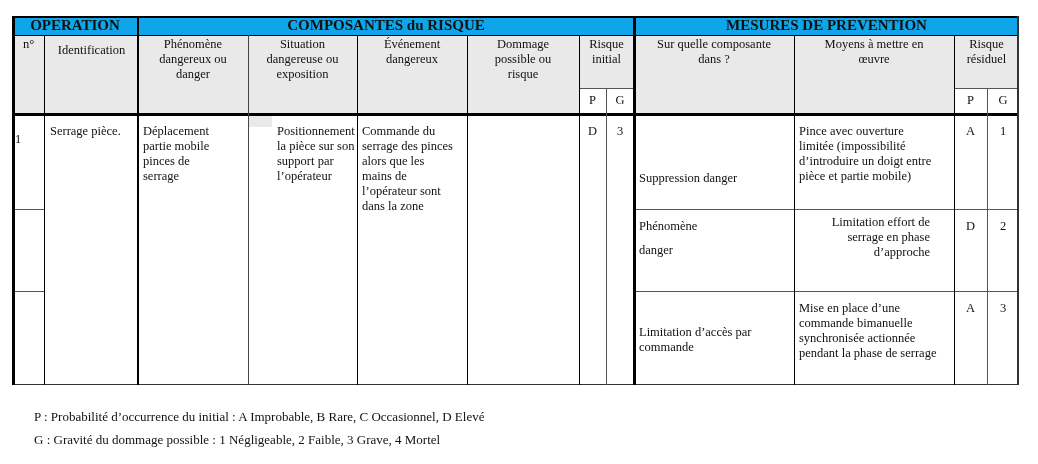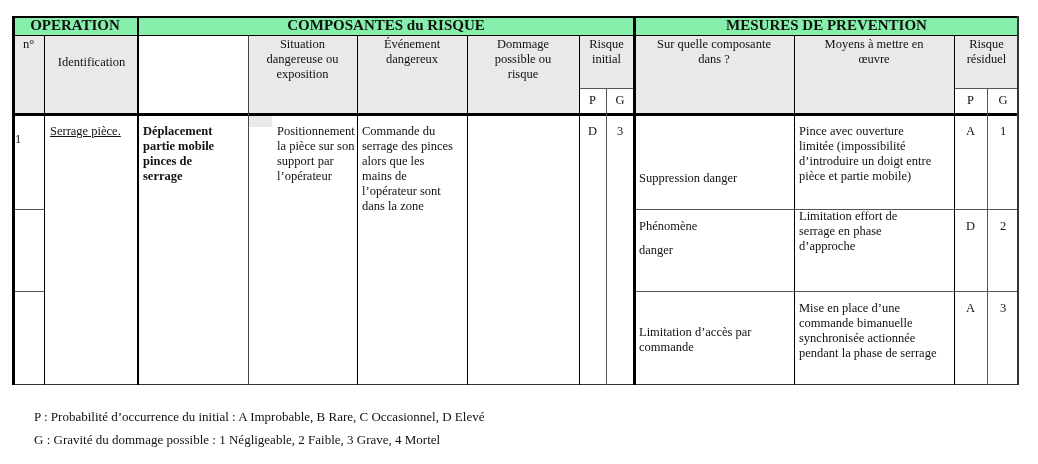--- a/index.html
+++ b/index.html
@@ -1,73 +1,74 @@
 <!DOCTYPE html>
 <html><head>
 <meta charset="utf-8">
 <style>
   html, body { margin:0; padding:0; background:#ffffff; }
   body { width:1038px; height:464px; position:relative; overflow:hidden;
          font-family:"Liberation Serif", "DejaVu Serif", serif; color:#111; }
   .tbl { position:absolute; left:12px; top:16px; width:1007px; height:369px; }
   .cell { position:absolute; box-sizing:border-box; font-size:12.5px; line-height:15px; overflow:hidden; }
-  .hdr1 { background:#86efac; font-weight:bold; font-size:15px; line-height:19px; text-align:center; }
+  .hdr1 { background:#0ea5e9; font-weight:bold; font-size:15px; line-height:19px; text-align:center; }
   .hdr2 { background:#e9e9e9; text-align:center; padding-top:4px; }
   .pg { background:#ffffff; text-align:center; padding-top:5px; }
   .body { background:#ffffff; padding:8px 5px 0 5px; }
   .center { text-align:center; padding-left:0; padding-right:0; }
   .vl { position:absolute; background:#000; }
   .hl { position:absolute; background:#000; }
   .legend { position:absolute; left:34px; font-size:13px; line-height:16px; }
   .gap { display:block; height:9px; }
 </style>
 </head>
 <body>
 
 <div class="tbl">
 
   <div class="cell hdr1" style="left:0;top:0;width:126px;height:19px;">OPERATION</div>
   <div class="cell hdr1" style="left:126px;top:0;width:496px;height:19px;">COMPOSANTES du RISQUE</div>
   <div class="cell hdr1" style="left:622px;top:0;width:385px;height:19px;">MESURES DE PREVENTION</div>
 
   <div class="cell hdr2" style="left:0;top:19px;width:33px;height:78px;padding-top:2px;">n°</div>
-  <div class="cell hdr2" style="left:33px;top:19px;width:93px;height:98px;padding-top:20px;">Identification</div>
+  <div class="cell hdr2" style="left:33px;top:19px;width:93px;height:98px;padding-top:8px;">Identification</div>
+  <div class="cell hdr2" style="left:126px;top:19px;width:110px;height:78px;padding:2px 12px 0;">Phénomène dangereux ou danger</div>
   <div class="cell hdr2" style="left:236px;top:19px;width:109px;height:92px;padding:2px 8px 0;">Situation dangereuse ou exposition</div>
   <div class="cell hdr2" style="left:345px;top:19px;width:110px;height:78px;padding:2px 20px 0;">Événement dangereux</div>
   <div class="cell hdr2" style="left:455px;top:19px;width:112px;height:78px;padding:2px 18px 0;">Dommage possible ou risque</div>
   <div class="cell hdr2" style="left:567px;top:19px;width:55px;height:53px;padding:2px 8px 0;">Risque initial</div>
   <div class="cell pg" style="left:567px;top:72px;width:27px;height:25px;">P</div>
   <div class="cell pg" style="left:594px;top:72px;width:28px;height:25px;">G</div>
   <div class="cell hdr2" style="left:622px;top:19px;width:160px;height:78px;padding:2px 14px 0;">Sur quelle composante dans ?</div>
   <div class="cell hdr2" style="left:782px;top:19px;width:160px;height:78px;padding:2px 22px 0;">Moyens à mettre en œuvre</div>
   <div class="cell hdr2" style="left:942px;top:19px;width:65px;height:53px;padding:2px 6px 0;">Risque résiduel</div>
   <div class="cell pg" style="left:942px;top:72px;width:33px;height:25px;">P</div>
   <div class="cell pg" style="left:975px;top:72px;width:32px;height:25px;">G</div>
 
   <div class="cell body" style="left:0;top:100px;width:33px;height:93px;padding-left:3px;padding-top:16px;">1</div>
-  <div class="cell body" style="left:33px;top:100px;width:93px;height:269px;text-decoration:underline;">Serrage pièce.</div>
-  <div class="cell body" style="left:126px;top:100px;width:110px;height:270px;padding-right:20px;font-weight:bold;">Déplacement partie mobile pinces de serrage</div>
+  <div class="cell body" style="left:33px;top:100px;width:93px;height:269px;">Serrage pièce.</div>
+  <div class="cell body" style="left:126px;top:100px;width:110px;height:270px;padding-right:20px;">Déplacement partie mobile pinces de serrage</div>
   <div class="cell body" style="left:236px;top:100px;width:109px;height:269px;padding-right:8px;margin-left:24px;">Positionnement de la pièce sur son support par l’opérateur</div>
   <div class="cell body" style="left:345px;top:100px;width:110px;height:269px;padding-right:10px;">Commande du serrage des pinces alors que les mains de l’opérateur sont dans la zone</div>
   <div class="cell body center" style="left:567px;top:100px;width:27px;height:269px;">D</div>
   <div class="cell body center" style="left:594px;top:100px;width:28px;height:269px;">3</div>
 
   <div class="cell body" style="left:622px;top:100px;width:160px;height:93px;margin-top:47px;">
     <span>Suppression danger</span>
   </div>
   <div class="cell body" style="left:782px;top:100px;width:160px;height:93px;padding-right:18px;">Pince avec ouverture limitée (impossibilité d’introduire un doigt entre pièce et partie mobile)</div>
   <div class="cell body center" style="left:942px;top:100px;width:33px;height:93px;">A</div>
   <div class="cell body center" style="left:975px;top:100px;width:32px;height:93px;">1</div>
 
   <div class="cell body" style="left:622px;top:193px;width:160px;height:82px;padding-top:10px;">
     <span>Phénomène</span>
     <span class="gap"></span>
     <span>danger</span>
   </div>
-  <div class="cell body" style="left:782px;top:193px;width:160px;height:82px;padding-top:0;padding-right:24px;">Limitation effort de serrage en phase d’approche</div>
+  <div class="cell body" style="left:782px;top:193px;width:160px;height:82px;padding-top:6px;padding-right:24px;text-align:right;">Limitation effort de serrage en phase d’approche</div>
   <div class="cell body center" style="left:942px;top:193px;width:33px;height:82px;padding-top:10px;">D</div>
   <div class="cell body center" style="left:975px;top:193px;width:32px;height:82px;padding-top:10px;">2</div>
 
   <div class="cell body" style="left:622px;top:275px;width:160px;height:94px;padding-top:10px;padding-right:14px;margin-top:24px;">Limitation d’accès par commande</div>
   <div class="cell body" style="left:782px;top:275px;width:160px;height:94px;padding-top:10px;padding-right:8px;">Mise en place d’une commande bimanuelle synchronisée actionnée pendant la phase de serrage</div>
   <div class="cell body center" style="left:942px;top:275px;width:33px;height:94px;padding-top:10px;">A</div>
   <div class="cell body center" style="left:975px;top:275px;width:32px;height:94px;padding-top:10px;">3</div>
 
   <div class="hl" style="left:0;top:0;width:1007px;height:2px;"></div>
   <div class="hl" style="left:0;top:19px;width:1007px;height:1px;"></div>

